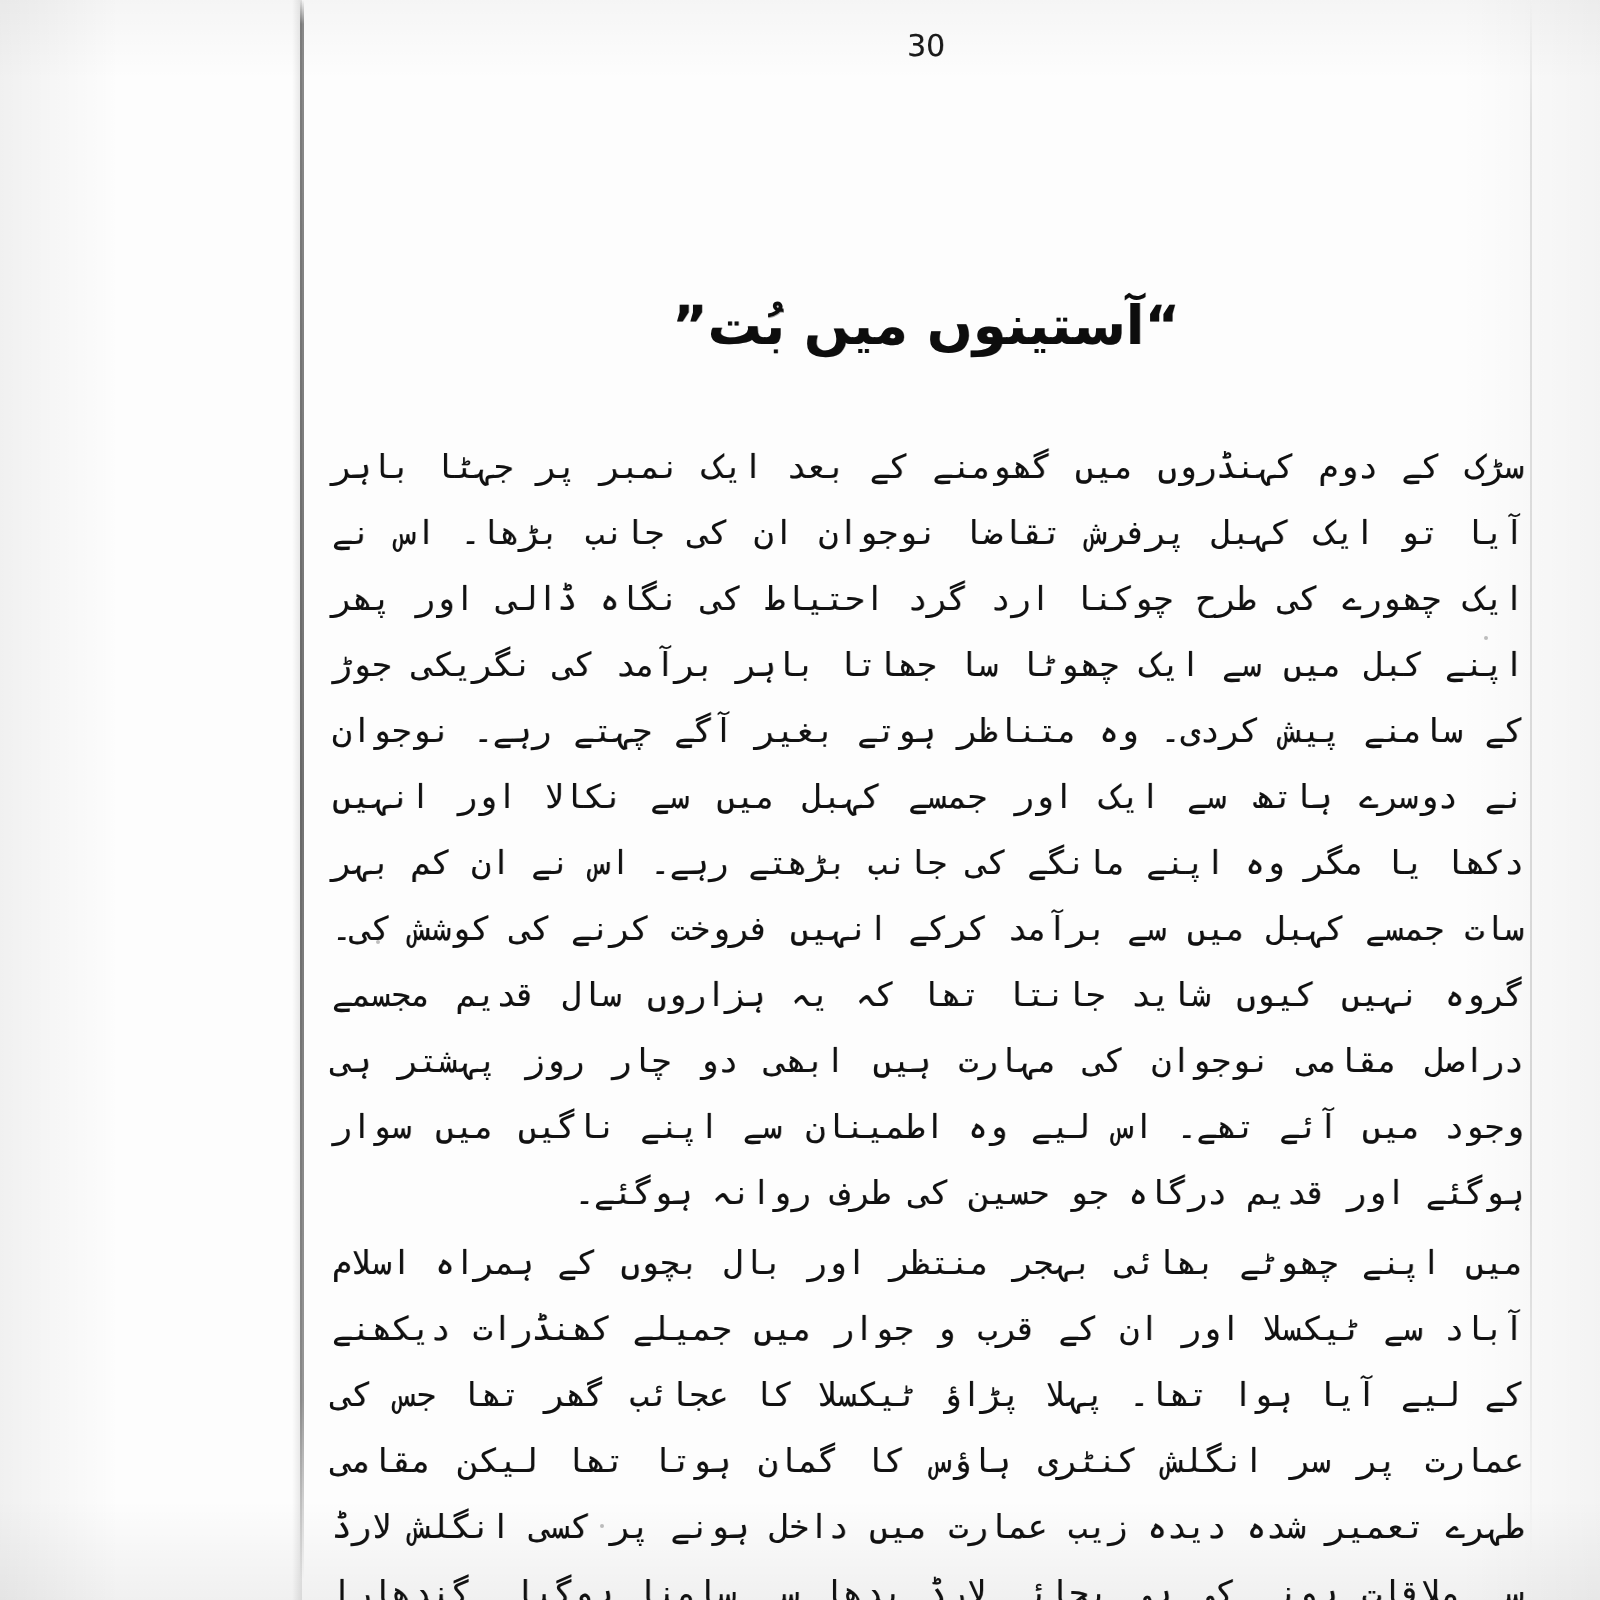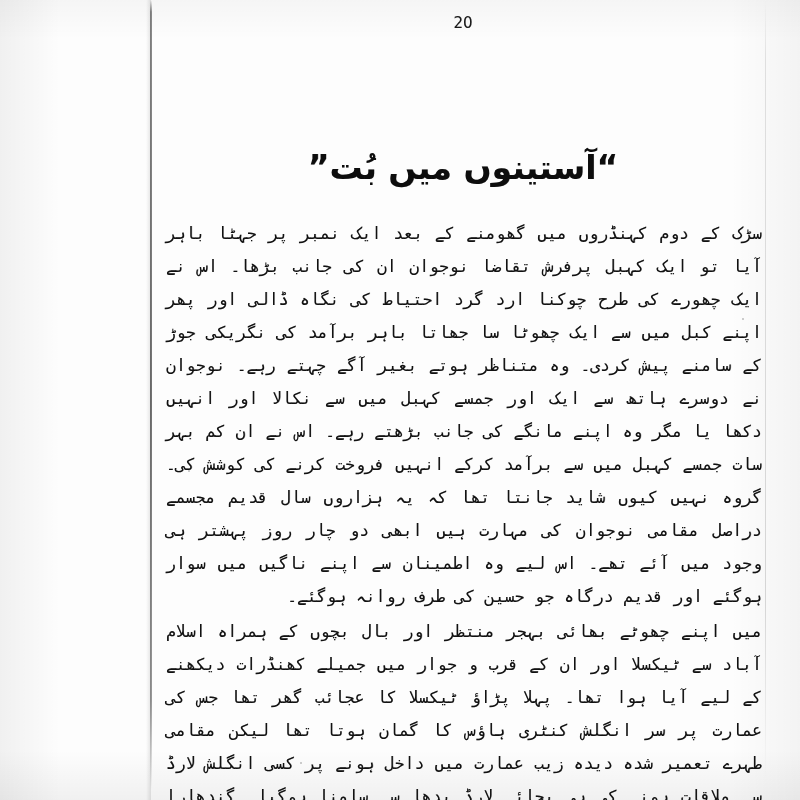--- a/index.html
+++ b/index.html
@@ -84,21 +84,21 @@
     letter-spacing: 0px;
   }
   .article-title {
     position: absolute;
     top: 146px;
     left: 0;
     width: 606px;
     text-align: center;
     direction: rtl;
     font-family: "DejaVu Sans", sans-serif;
-    font-size: 33px;
+    font-size: 27px;
     font-weight: bold;
     color: #0d0d0d;
     line-height: 1.35;
     white-space: nowrap;
   }
   .body-text {
     position: absolute;
     top: 218px;
     left: 6px;
     width: 596px;
@@ -133,21 +133,21 @@
 
 <div class="page-scan">
 
   <div class="paper-shade"></div>
   <div class="binding-edge2"></div>
   <div class="binding-edge"></div>
   <div class="right-edge"></div>
 
   <div class="content-area">
 
-    <div class="page-number inked">20</div>
+    <div class="page-number inked">30</div>
 
     <div class="article-title inked">“آستینوں میں بُت”</div>
 
     <div class="body-text inked">
       <p>سڑک کے دوم کہنڈروں میں گھومنے کے بعد ایک نمبر پر جہٹا باہر آیا تو ایک کہبل پرفرش تقاضا نوجوان ان کی جانب بڑھا۔ اس نے ایک چھورے کی طرح چوکنا ارد گرد احتیاط کی نگاہ ڈالی اور پھر اپنے کبل میں سے ایک چھوٹا سا جھاتا باہر برآمد کی نگریکی جوڑ کے سامنے پیش کردی۔ وہ متناظر ہوتے بغیر آگے چہتے رہے۔ نوجوان نے دوسرے ہاتھ سے ایک اور جمسے کہبل میں سے نکالا اور انہیں دکھا یا مگر وہ اپنے مانگے کی جانب بڑھتے رہے۔ اس نے ان کم بہر سات جمسے کہبل میں سے برآمد کرکے انہیں فروخت کرنے کی کوشش کی۔ گروہ نہیں کیوں شاید جانتا تھا کہ یہ ہزاروں سال قدیم مجسمے دراصل مقامی نوجوان کی مہارت ہیں ابھی دو چار روز پہشتر ہی وجود میں آئے تھے۔ اس لیے وہ اطمینان سے اپنے ناگیں میں سوار ہوگئے اور قدیم درگاہ جو حسین کی طرف روانہ ہوگئے۔</p>
       <p>میں اپنے چھوٹے بھائی بہجر منتظر اور بال بچوں کے ہمراہ اسلام آباد سے ٹیکسلا اور ان کے قرب و جوار میں جمیلے کھنڈرات دیکھنے کے لیے آیا ہوا تھا۔ پہلا پڑاؤ ٹیکسلا کا عجائب گھر تھا جس کی عمارت پر سر انگلش کنٹری ہاؤس کا گمان ہوتا تھا لیکن مقامی طہرے تعمیر شدہ دیدہ زیب عمارت میں داخل ہونے پر کسی انگلش لارڈ سے ملاقات ہونے کی ہی بجائے لارڈ بدھا سے سامنا ہوگیا۔ گندھارا عہد کے جمسے برتن زیورات اوزار۔ غرض کے ایک مکمل تہذیب کی مکمل زندگی۔ عجائب گھر کے کیوریٹر گلزار صاحب ہمراہ آنے والے کوایک جہان کی طرح خوش آمدید کہتے اور غرض اطلاق کا ٹیڈفامے کہ سہپر کردیتے۔ زیورات کا کروچو کر ند جمسے کو تھا اس نے</p>
     </div>
 
   </div>
 

